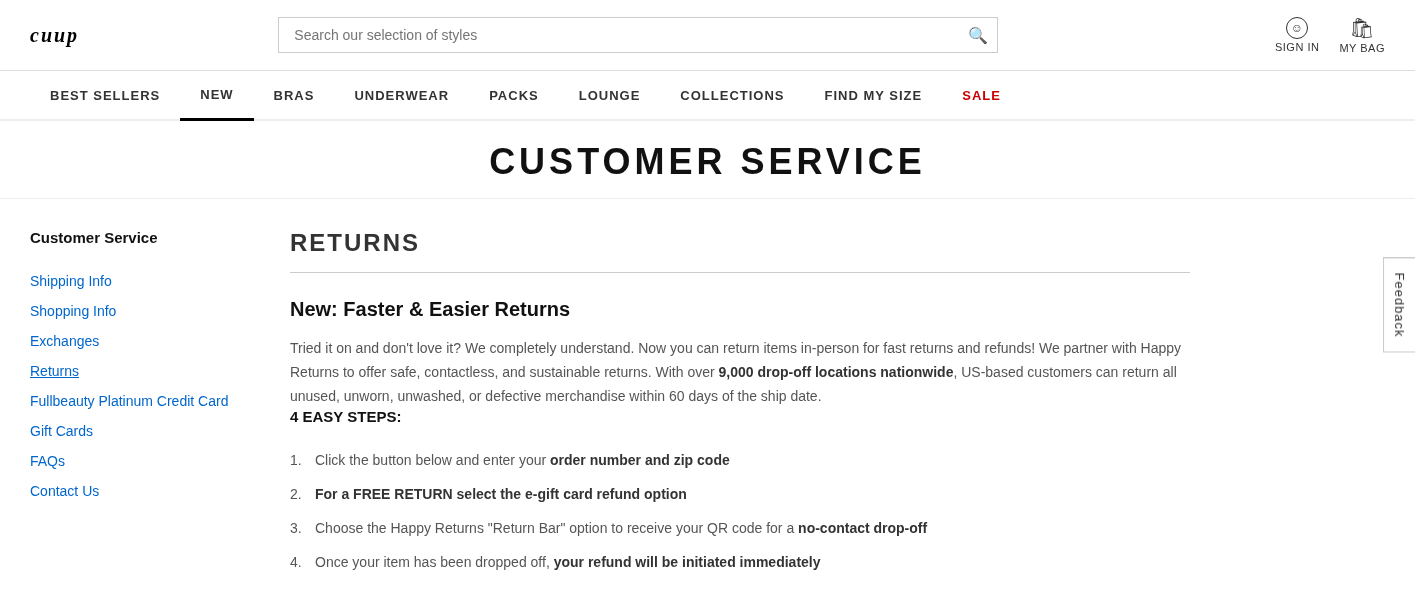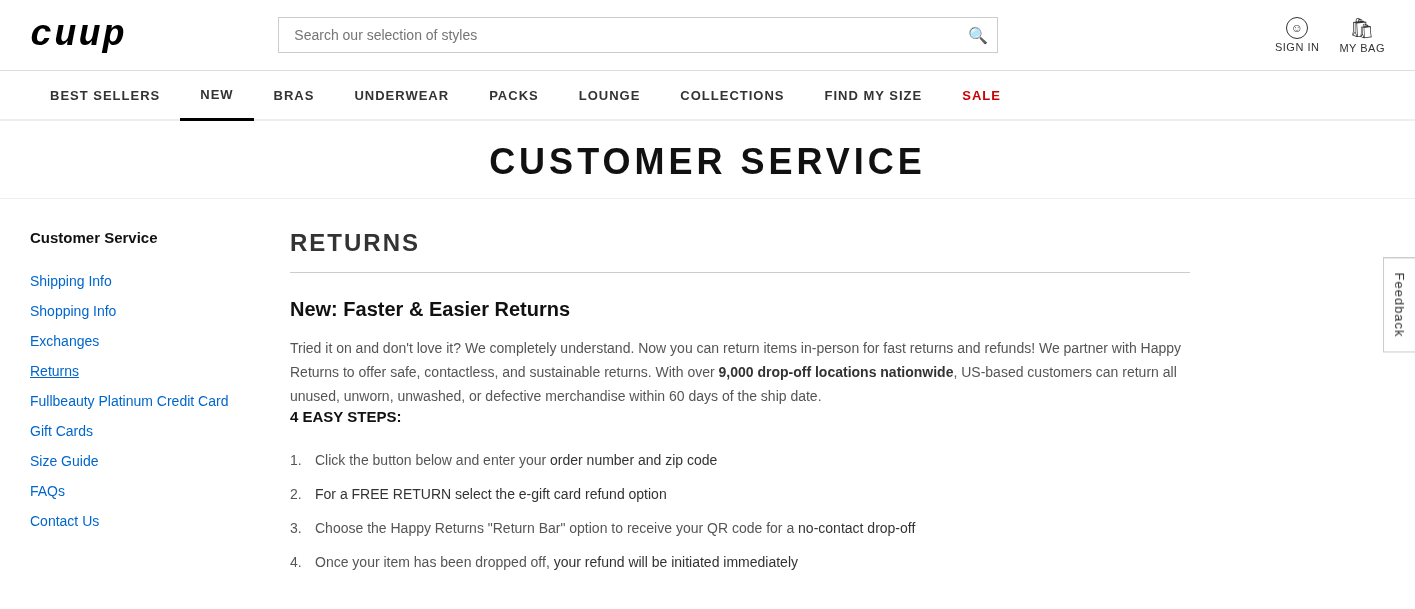--- a/index.html
+++ b/index.html
@@ -7,22 +7,22 @@
 
     
     .header {
       display: flex;
       align-items: center;
       padding: 10px 30px;
       border-bottom: 1px solid #ddd;
       gap: 20px;
     }
     .logo {
-      font-family: Liberation Mono, monospace;
-      font-size: 37px;
+      font-family: Liberation Serif, serif;
+      font-size: 20px;
       font-weight: bold;
       letter-spacing: 2px;
       color: #000;
       text-decoration: none;
       min-width: 100px;
     }
     .logo span { font-style: italic; }
     .search-container {
       flex: 1;
       max-width: 720px;
@@ -203,21 +203,21 @@
       counter-increment: step-counter;
     }
     .steps-list li::before {
       content: counter(step-counter) ".";
       position: absolute;
       left: 0;
       color: #555;
       font-weight: normal;
     }
     .steps-list li strong {
-      font-weight: normal;
+      font-weight: bold;
       color: #333;
     }
 
     
     .feedback-tab {
       position: fixed;
       right: -32px;
       top: 50%;
       transform: translateY(-50%) rotate(90deg);
       background: #fff;
@@ -272,21 +272,20 @@
 <div class="main-layout">
 
   <aside class="sidebar">
     <div class="sidebar-title">Customer Service</div>
     <a class="sidebar-link" href="#">Shipping Info</a>
     <a class="sidebar-link" href="#">Shopping Info</a>
     <a class="sidebar-link" href="#">Exchanges</a>
     <a class="sidebar-link active-underline" href="#">Returns</a>
     <a class="sidebar-link" href="#">Fullbeauty Platinum Credit Card</a>
     <a class="sidebar-link" href="#">Gift Cards</a>
-    <a class="sidebar-link" href="#">Size Guide</a>
     <a class="sidebar-link" href="#">FAQs</a>
     <a class="sidebar-link" href="#">Contact Us</a>
   </aside>
 
   <main class="content">
     <h2 class="returns-title">RETURNS</h2>
     <hr class="content-divider">
 
     <h3 class="section-title">New: Faster &amp; Easier Returns</h3>
 

